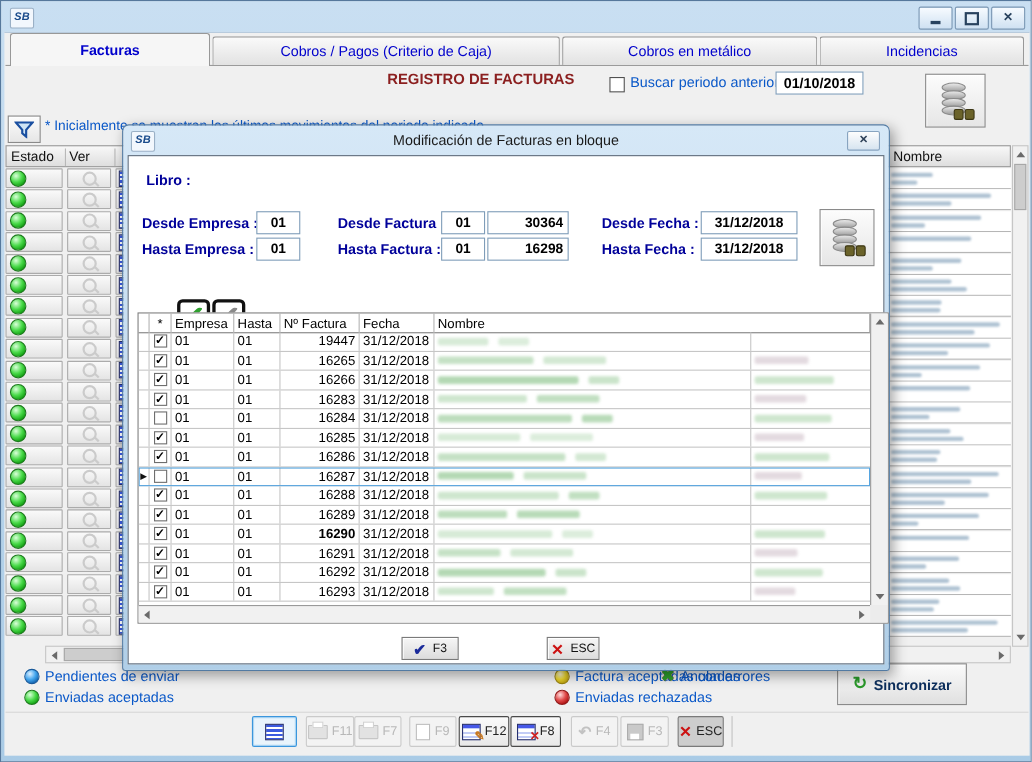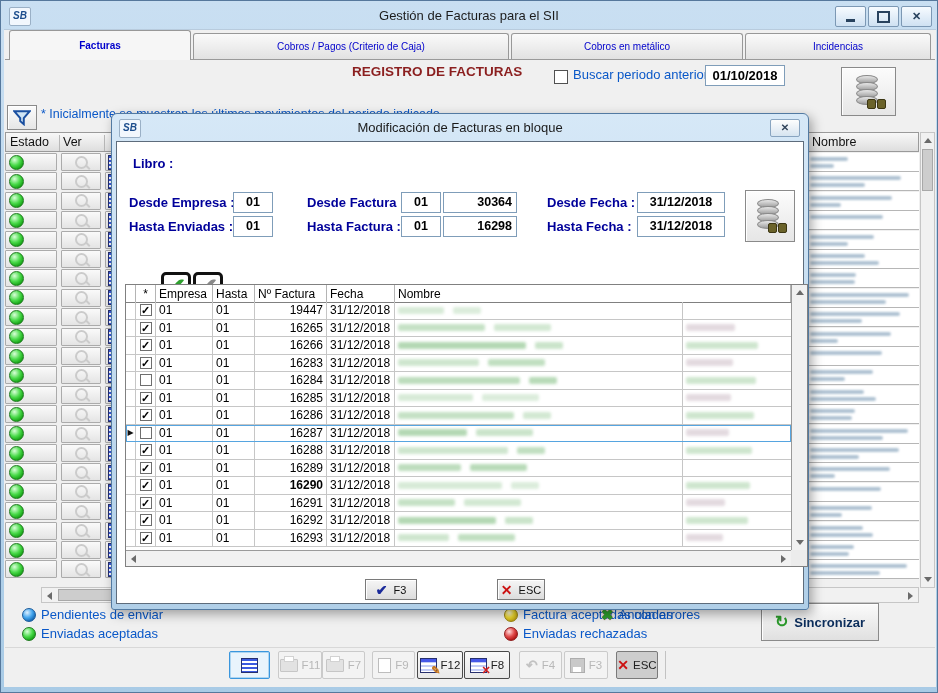--- a/index.html
+++ b/index.html
@@ -19,21 +19,21 @@
         border-radius:2px;display:flex;align-items:center;justify-content:center}
   .g-min{width:9px;height:3px;background:#28425e;margin-top:8px}
   .g-max{width:9px;height:8px;border:2px solid #28425e}
   .g-close{font-size:11px;font-weight:bold;color:#28425e;line-height:1}
   
   .client{position:absolute;left:3px;top:28px;width:932px;height:657px;background:#f0f0f0;
           border-top:1px solid #b8cbdd}
   .tabline{position:absolute;left:4px;top:58px;width:930px;height:1px;background:#9a9a9a;z-index:1}
   .tab{position:absolute;top:32px;height:26px;background:linear-gradient(#fafafa,#e2e2e2);
        border:1px solid #989898;border-bottom:none;border-radius:3px 3px 0 0;color:#0000cc;
-       font-size:10px;display:flex;align-items:center;justify-content:center;z-index:1;box-sizing:border-box}
+       font-size:13px;display:flex;align-items:center;justify-content:center;z-index:1;box-sizing:border-box}
   .tab.active{top:29px;height:30px;background:#f6f6f6;font-weight:bold;z-index:2}
   
   .registro{position:absolute;left:351px;top:63px;font-size:13.5px;font-weight:bold;color:#8b1f1f;z-index:1}
   .cb{position:absolute;left:553px;top:69px;width:12px;height:12px;background:#fff;border:1px solid #505050;z-index:1}
   .buscar{position:absolute;left:572px;top:66px;font-size:13px;color:#0a58c8;z-index:1}
   .datebox{position:absolute;left:704px;top:64px;width:78px;height:19px;border:1px solid #7f9db9;
            background:#fff;font-weight:bold;font-size:13px;text-align:center;line-height:19px;z-index:1}
   .bigbtn{position:absolute;background:linear-gradient(#fcfcfc,#e6e6e6);border:1px solid #8a8a8a;
           box-shadow:inset 1px 1px 0 #fff;display:flex;align-items:center;justify-content:center;z-index:1}
   
@@ -150,21 +150,20 @@
         font-size:11px;color:#111;box-sizing:border-box}
   .funnel-svg{display:block}
 </style>
 </head>
 <body>
 
 <div class="frame">
 
   <div class="titlebar">
     <span class="sb-logo">SB</span>
-    <span class="wtitle">Gestión de Facturas para el SII</span>
     <span class="winbtns">
       <span class="wbtn">
           <span class="g-min"></span>
         </span>
       <span class="wbtn">
           <span class="g-max"></span>
         </span>
       <span class="wbtn">
           <span class="g-close">✕</span>
         </span>
@@ -636,21 +635,21 @@
       <span class="lbl" style="left:16px;top:14px">Libro :</span>
 
       <span class="lbl" style="left:12px;top:53px">Desde Empresa :</span>
       <div class="box c" style="left:116px;top:50px;width:38px">01</div>
       <span class="lbl" style="left:190px;top:53px">Desde Factura :</span>
       <div class="box c" style="left:284px;top:50px;width:38px">01</div>
       <div class="box r" style="left:326px;top:50px;width:68px">30364</div>
       <span class="lbl" style="left:430px;top:53px">Desde Fecha :</span>
       <div class="box c" style="left:520px;top:50px;width:86px">31/12/2018</div>
 
-      <span class="lbl" style="left:12px;top:77px">Hasta Enviadas :</span>
+      <span class="lbl" style="left:12px;top:77px">Hasta Empresa :</span>
       <div class="box c" style="left:116px;top:74px;width:38px">01</div>
       <span class="lbl" style="left:190px;top:77px">Hasta Factura :</span>
       <div class="box c" style="left:284px;top:74px;width:38px">01</div>
       <div class="box r" style="left:326px;top:74px;width:68px">16298</div>
       <span class="lbl" style="left:430px;top:77px">Hasta Fecha :</span>
       <div class="box c" style="left:520px;top:74px;width:86px">31/12/2018</div>
 
       <div class="bigbtn" style="left:628px;top:48px;width:48px;height:50px">
         <span class="dbico">
           <span class="cyl" style="top:0"></span>

